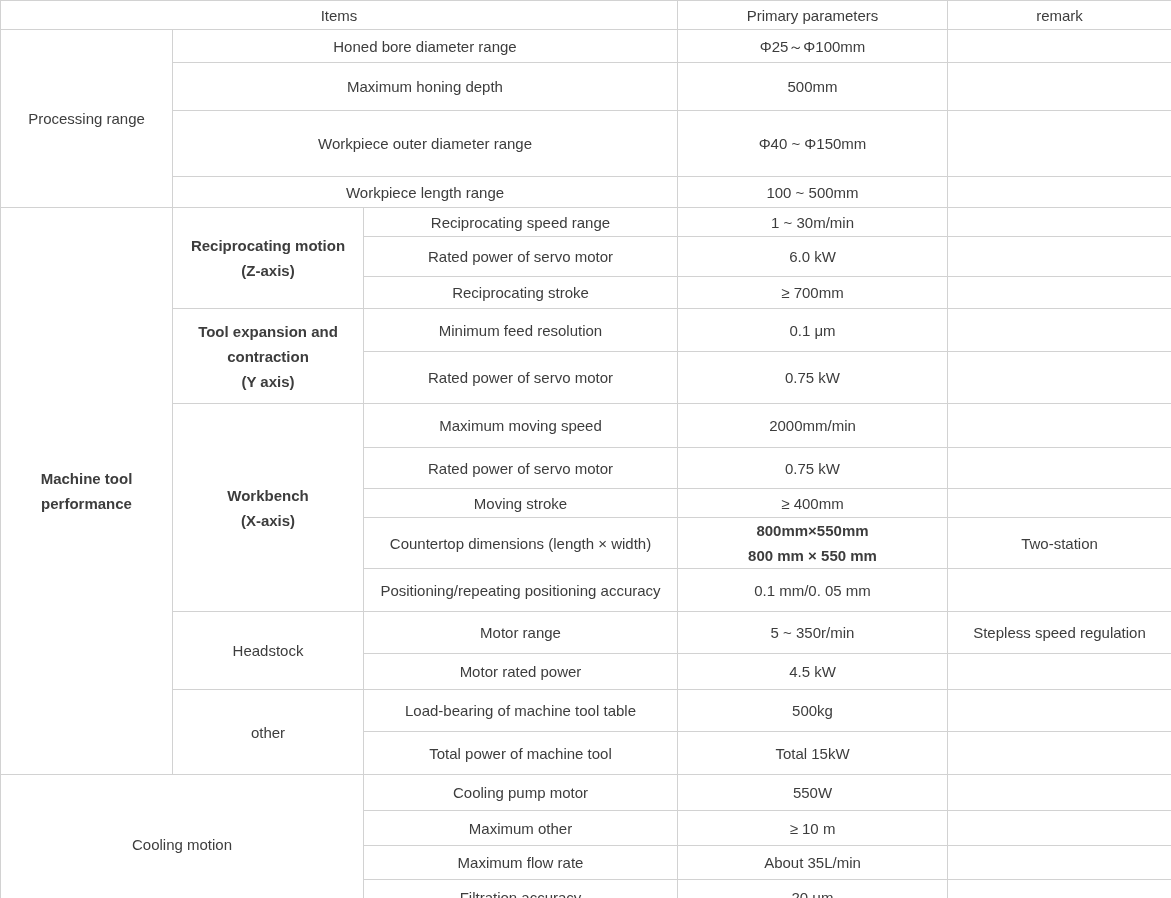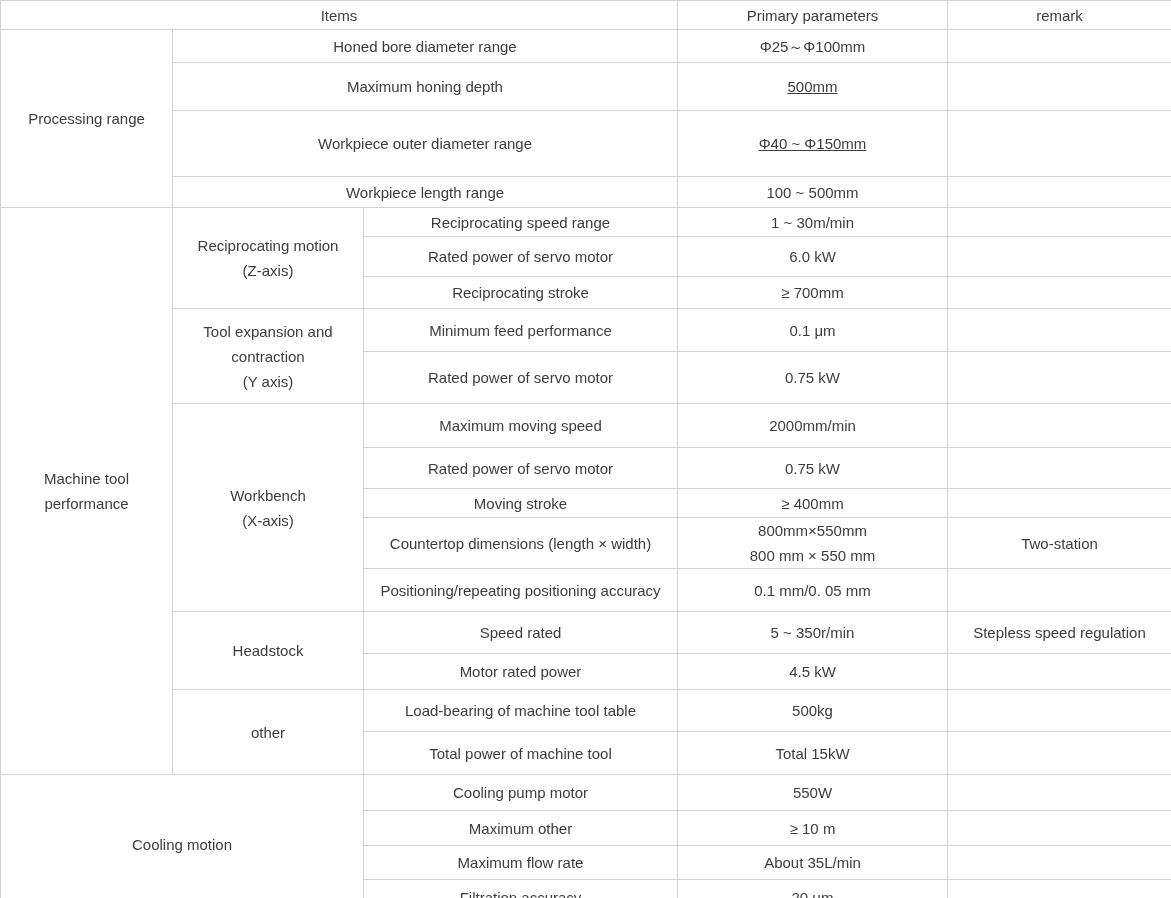--- a/index.html
+++ b/index.html
@@ -19,25 +19,25 @@
   table.specs td {
     border: 1px solid #d2d2d2;
     padding: 0;
     text-align: center;
     vertical-align: middle;
     color: #3d3d3d;
     font-size: 15px;
     line-height: 25px;
     overflow: hidden;
   }
-  .preline { white-space: pre-line; }
+  .preline { white-space: pre-line; font-weight: bold; }
   .alignleft { text-align: left; }
   .pl6 { padding-left: 6px; }
   .pl9 { padding-left: 9px; }
-  .vbottom { vertical-align: bottom; padding-bottom: 5px; text-decoration: underline; }
+  .vbottom { vertical-align: bottom; padding-bottom: 5px; }
 </style>
 </head>
 <body>
 
 <table class="specs">
   <colgroup>
     <col style="width:172px">
     <col style="width:191px">
     <col style="width:314px">
     <col style="width:270px">
@@ -90,21 +90,21 @@
     <tr style="height:32px">
       <td>Reciprocating stroke</td>
       <td>≥ 700mm</td>
       <td></td>
     </tr>
 
     <tr style="height:43px">
       <td rowspan="2" class="preline">Tool expansion and
 contraction
 (Y axis)</td>
-      <td>Minimum feed performance</td>
+      <td>Minimum feed resolution</td>
       <td>0.1 μm</td>
       <td></td>
     </tr>
     <tr style="height:52px">
       <td>Rated power of servo motor</td>
       <td>0.75 kW</td>
       <td></td>
     </tr>
 
     <tr style="height:44px">
@@ -131,21 +131,21 @@
       <td class="alignleft pl9">Two-station</td>
     </tr>
     <tr style="height:43px">
       <td>Positioning/repeating positioning accuracy</td>
       <td class="alignleft pl9">0.1 mm/0. 05 mm</td>
       <td></td>
     </tr>
 
     <tr style="height:42px">
       <td rowspan="2">Headstock</td>
-      <td>Speed rated</td>
+      <td>Motor range</td>
       <td>5 ~ 350r/min</td>
       <td>Stepless speed regulation</td>
     </tr>
     <tr style="height:36px">
       <td>Motor rated power</td>
       <td>4.5 kW</td>
       <td></td>
     </tr>
 
     <tr style="height:42px">

